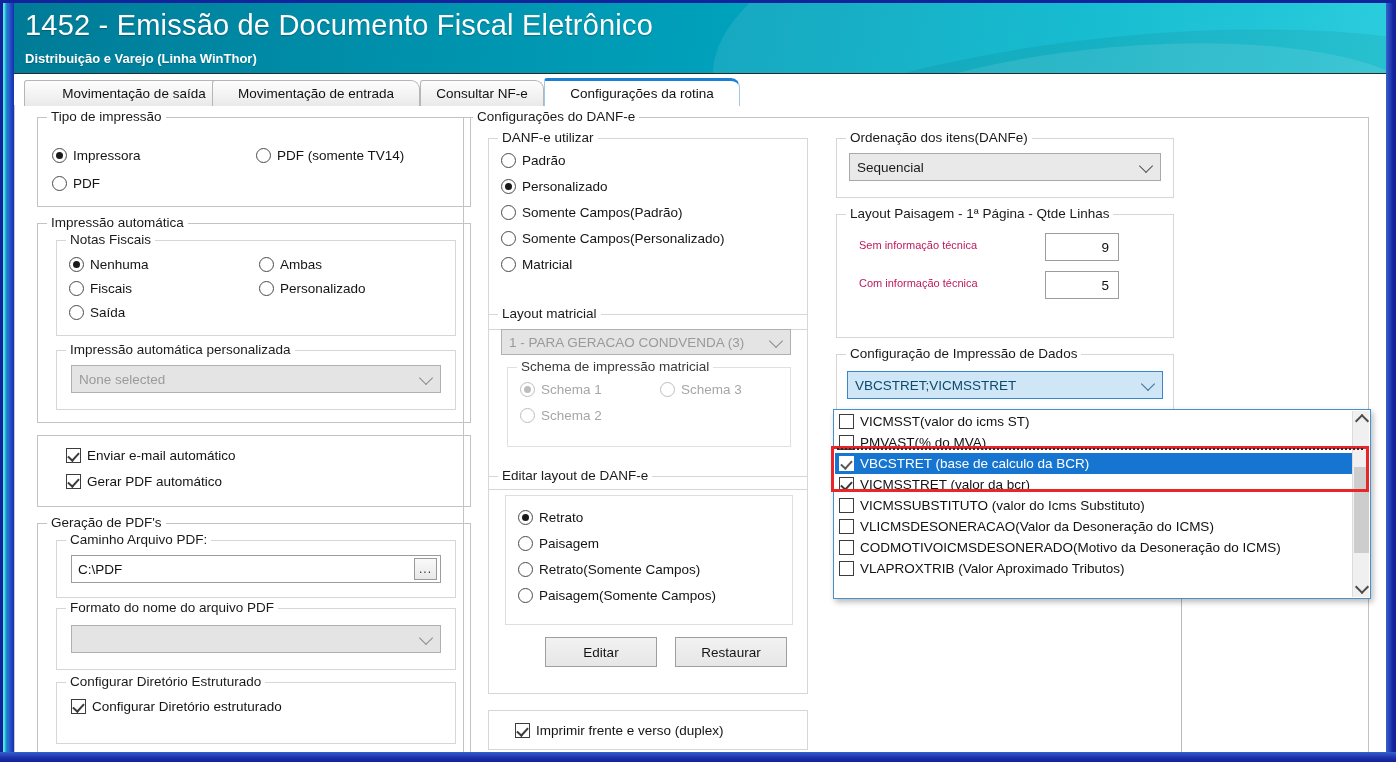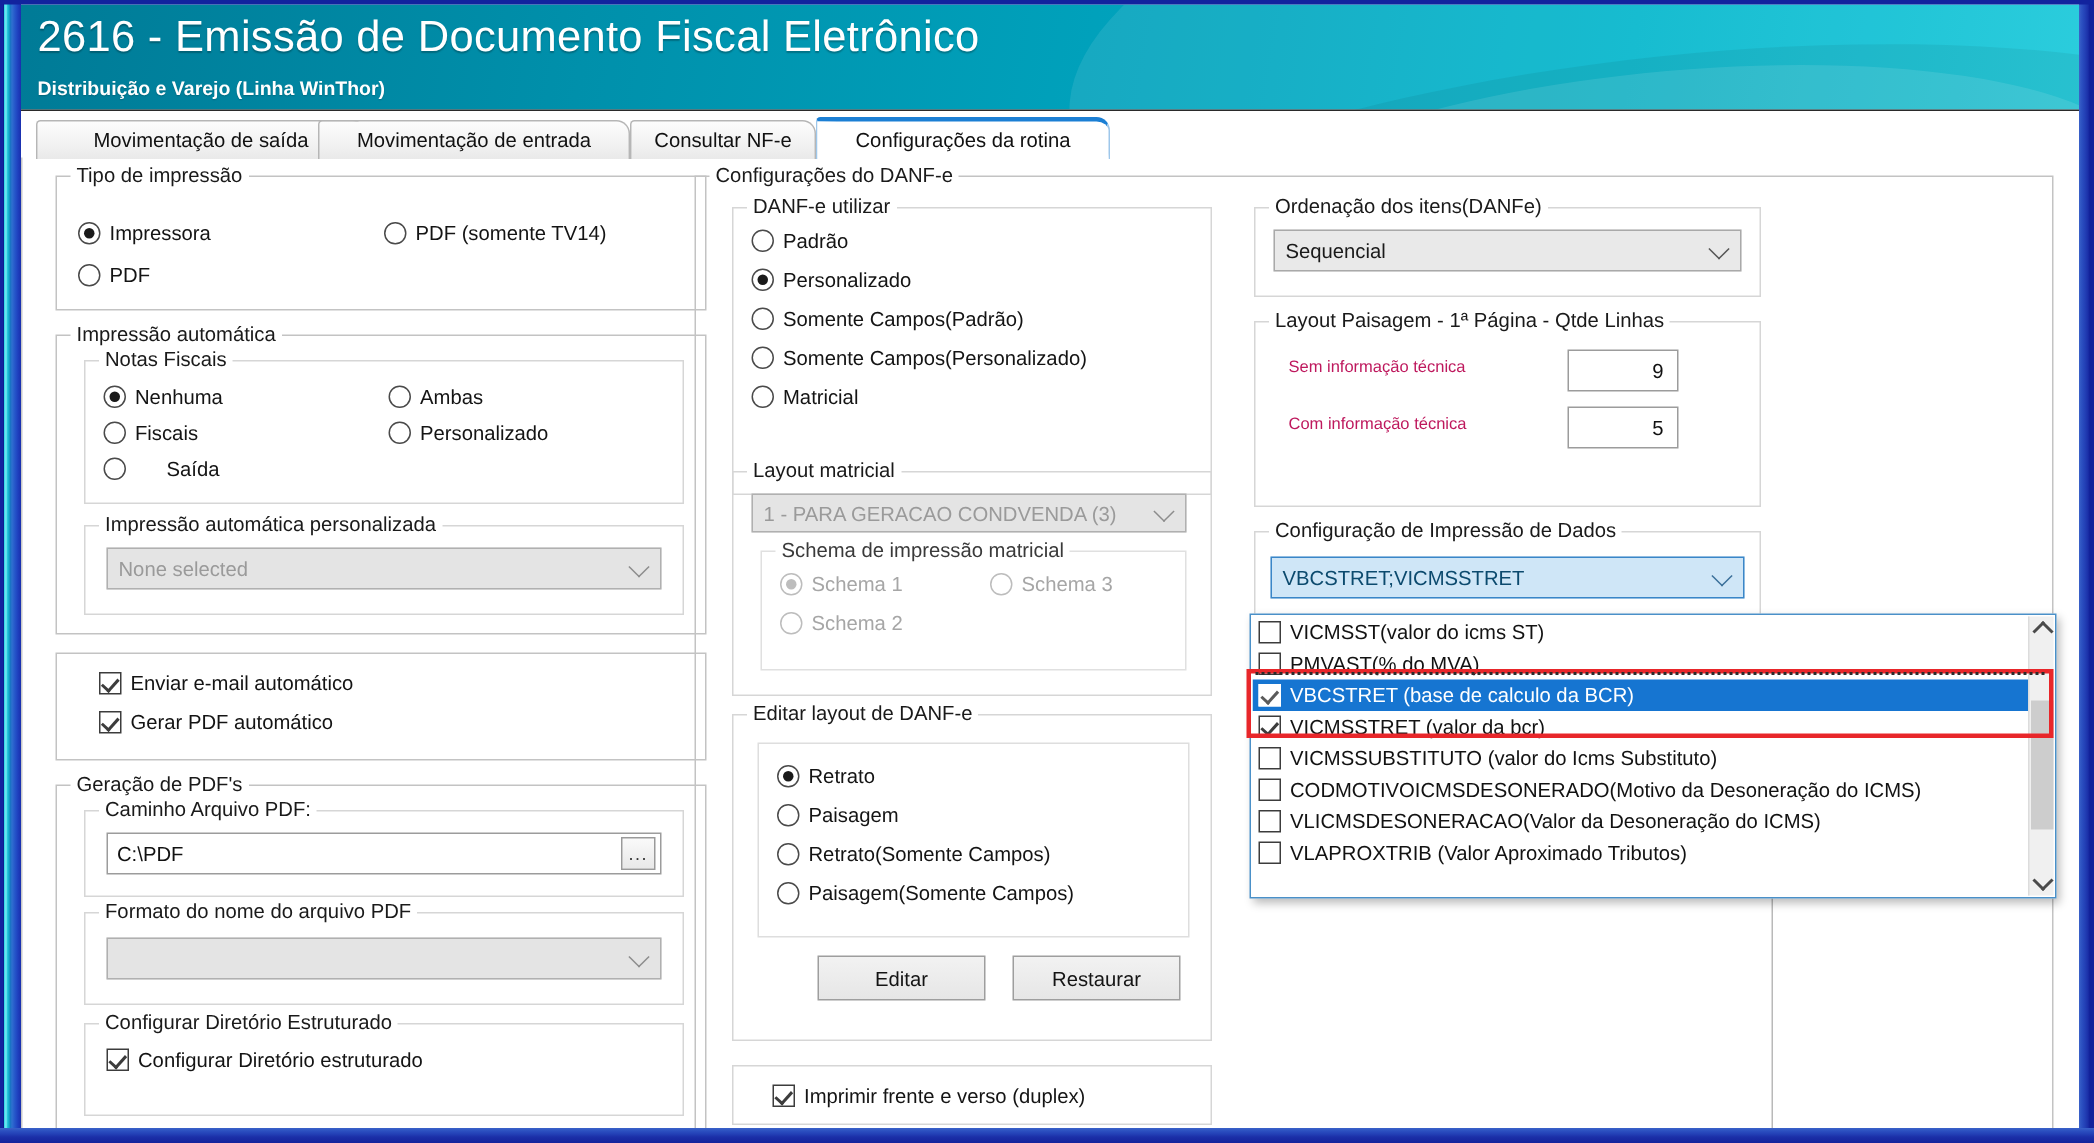--- a/index.html
+++ b/index.html
@@ -137,21 +137,21 @@
 
   <div class="win-top-line"></div>
   <div class="win-left-border"></div>
   <div class="win-right-border"></div>
   <div class="win-bottom-border"></div>
 
   <div class="header">
     <div class="swoosh1"></div>
     <div class="swoosh2"></div>
     <div class="swoosh3"></div>
-    <div class="header-title">2616 - Emissão de Documento Fiscal Eletrônico</div>
+    <div class="header-title">1452 - Emissão de Documento Fiscal Eletrônico</div>
     <div class="header-sub">Distribuição e Varejo (Linha WinThor)</div>
   </div>
   <div class="header-bottom-rule"></div>
 
   <div class="tabbar">
     <div class="tab tab-t1">
       <span class="tlabel">Movimentação de saída</span>
     </div>
     <div class="tab tab-t2">
       <span class="tlabel">Movimentação de entrada</span>
@@ -198,21 +198,21 @@
           <span>Ambas</span>
         </div>
         <div class="ctl" style="left:12px;top:40px;">
           <span class="radio"></span>
           <span>Fiscais</span>
         </div>
         <div class="ctl" style="left:202px;top:40px;">
           <span class="radio"></span>
           <span>Personalizado</span>
         </div>
-        <div class="ctl" style="left:12px;top:64px;gap:21px;">
+        <div class="ctl" style="left:12px;top:64px;">
           <span class="radio"></span>
           <span>Saída</span>
         </div>
       </div>
 
       <div class="gb sub" style="left:18px;top:126px;width:400px;height:60px;">
         <div class="gb-title">Impressão automática personalizada</div>
         <div class="combo" style="left:14px;top:14px;width:370px;height:28px;">
           <span>None selected</span>
           <span class="carat"></span>
@@ -281,21 +281,21 @@
         <div class="ctl" style="left:12px;top:92px;">
           <span class="radio"></span>
           <span>Somente Campos(Personalizado)</span>
         </div>
         <div class="ctl" style="left:12px;top:118px;">
           <span class="radio"></span>
           <span>Matricial</span>
         </div>
       </div>
 
-      <div class="gb sub" style="left:24px;top:196px;width:320px;height:150px;">
+      <div class="gb sub" style="left:24px;top:196px;width:320px;height:176px;">
         <div class="gb-title">Layout matricial</div>
         <div class="combo" style="left:12px;top:14px;width:290px;height:26px;">
           <span>1 - PARA GERACAO CONDVENDA (3)</span>
           <span class="carat"></span>
         </div>
         <div class="gb sub" style="left:18px;top:52px;width:284px;height:80px;border-color:#e0e0e0;">
           <div class="gb-title" style="color:#3a3a3a;">Schema de impressão matricial</div>
           <div class="ctl dis" style="left:12px;top:14px;">
             <span class="radio on"></span>
             <span>Schema 1</span>
@@ -392,25 +392,25 @@
         <div class="popitem">
           <span class="chk on"></span>
           <span>VICMSSTRET (valor da bcr)</span>
         </div>
         <div class="popitem">
           <span class="chk"></span>
           <span>VICMSSUBSTITUTO (valor do Icms Substituto)</span>
         </div>
         <div class="popitem">
           <span class="chk"></span>
+          <span>VLICMSDESONERACAO(Valor da Desoneração do ICMS)</span>
+        </div>
+        <div class="popitem">
+          <span class="chk"></span>
           <span>CODMOTIVOICMSDESONERADO(Motivo da Desoneração do ICMS)</span>
-        </div>
-        <div class="popitem">
-          <span class="chk"></span>
-          <span>VLICMSDESONERACAO(Valor da Desoneração do ICMS)</span>
         </div>
         <div class="popitem">
           <span class="chk"></span>
           <span>VLAPROXTRIB (Valor Aproximado Tributos)</span>
         </div>
       </div>
       <div class="pop-scroll">
         <div class="sc-arrow up">
             <span class="sc-chev"></span>
           </div>

